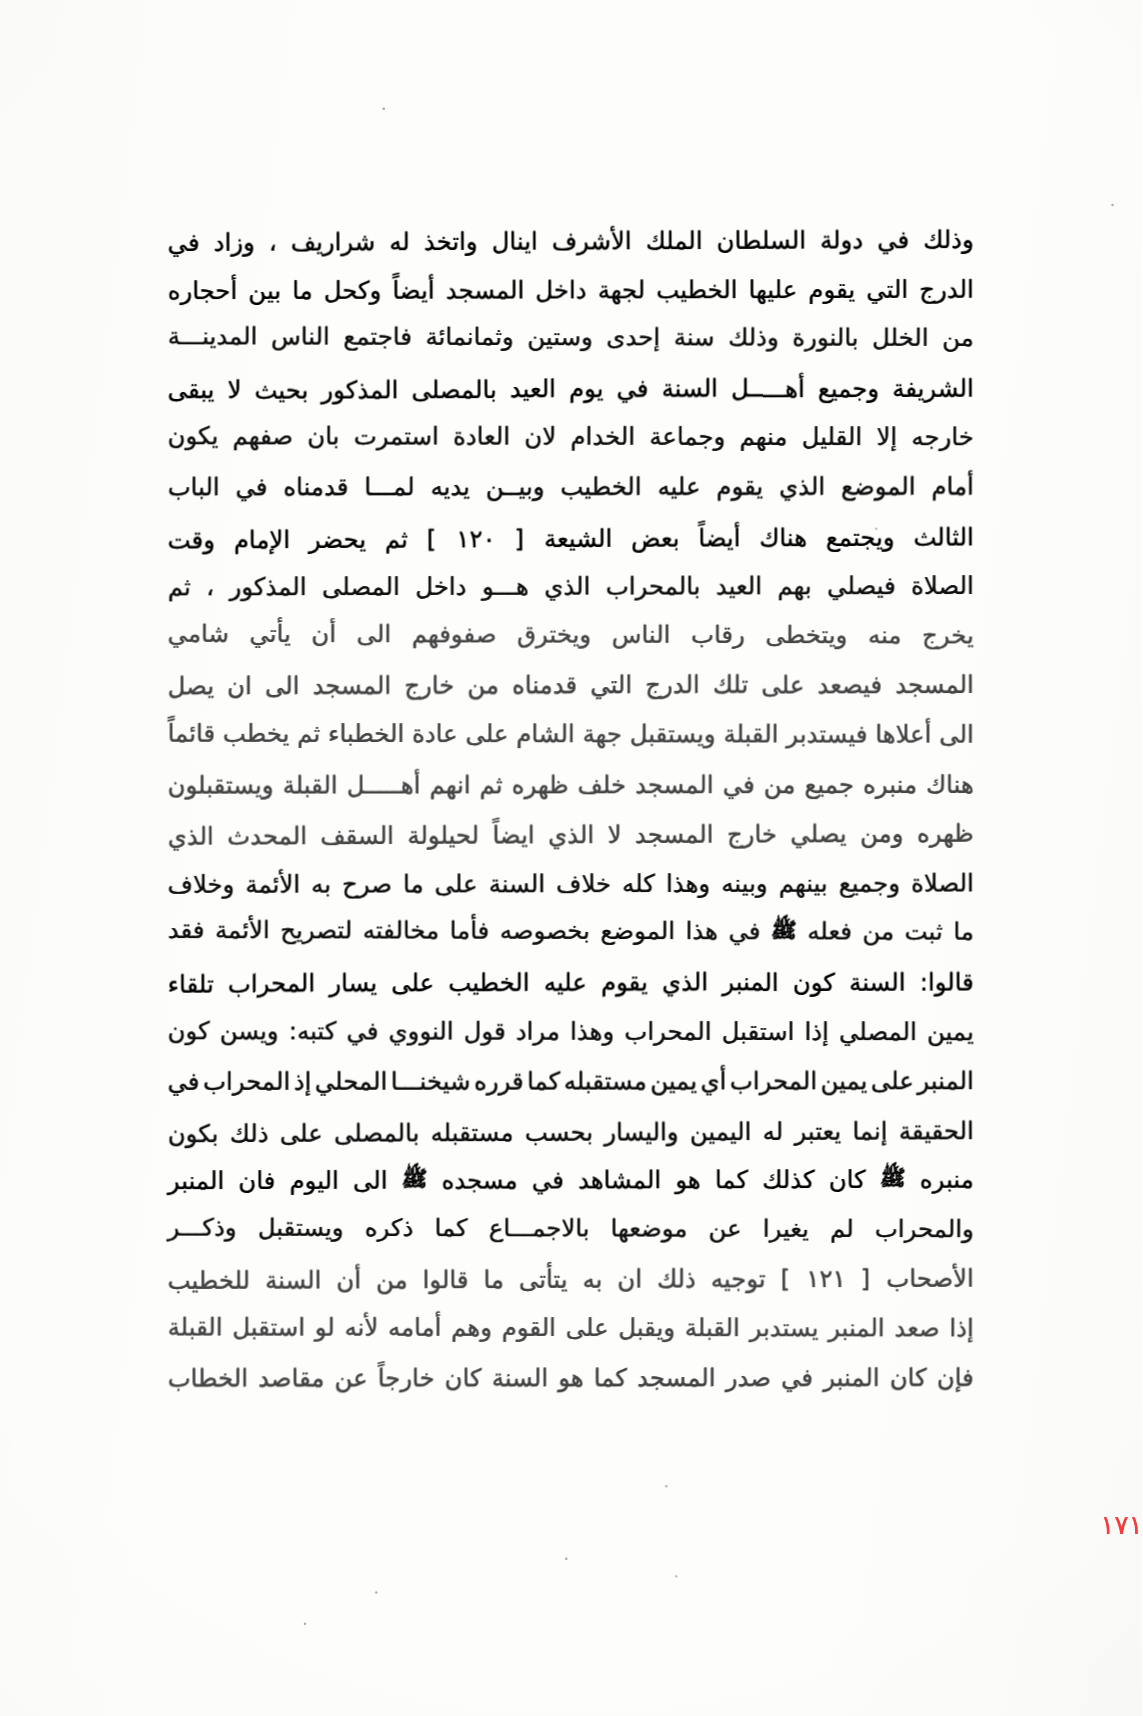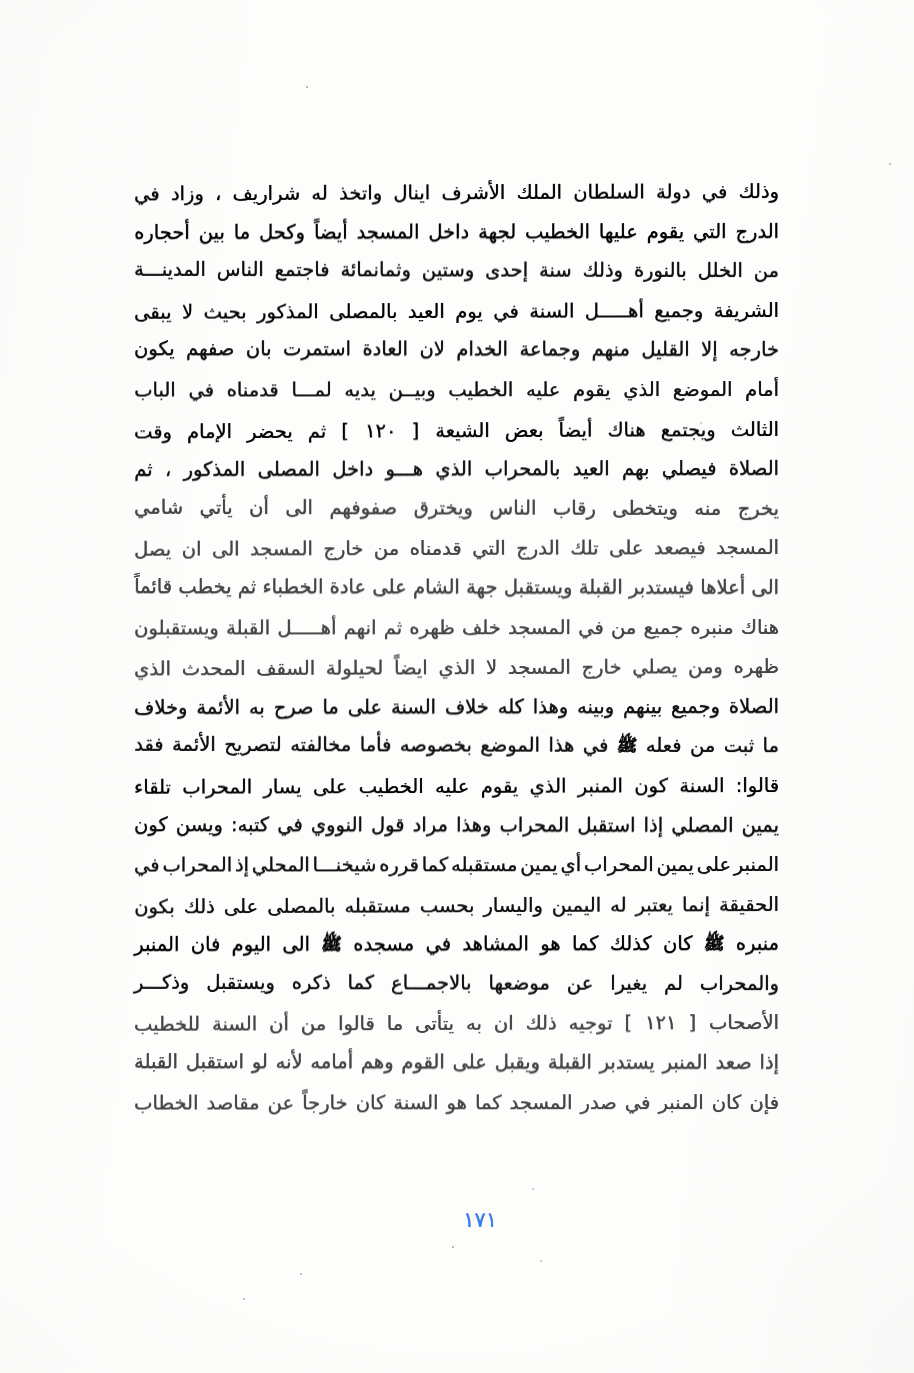--- a/index.html
+++ b/index.html
@@ -103,24 +103,24 @@
     font-weight: bold;
     filter: blur(0.2px) contrast(1.5);
     letter-spacing: -1px;
   }
 
   #page-number {
     position: absolute;
     top: 1208px;
     left: 0;
     right: 0;
-    text-align: center;
+    text-align: right;
     font-family: "DejaVu Sans", sans-serif;
     font-size: 21px;
-    color: #3b82f6;
+    color: #ef4444;
     letter-spacing: 2px;
     direction: rtl;
     z-index: 3;
     text-shadow: 0.3px 0 0 rgba(0,0,0,0.5);
     filter: blur(0.2px) contrast(1.2);
     padding-left: 46px;
   }
 
   
   .speck {

